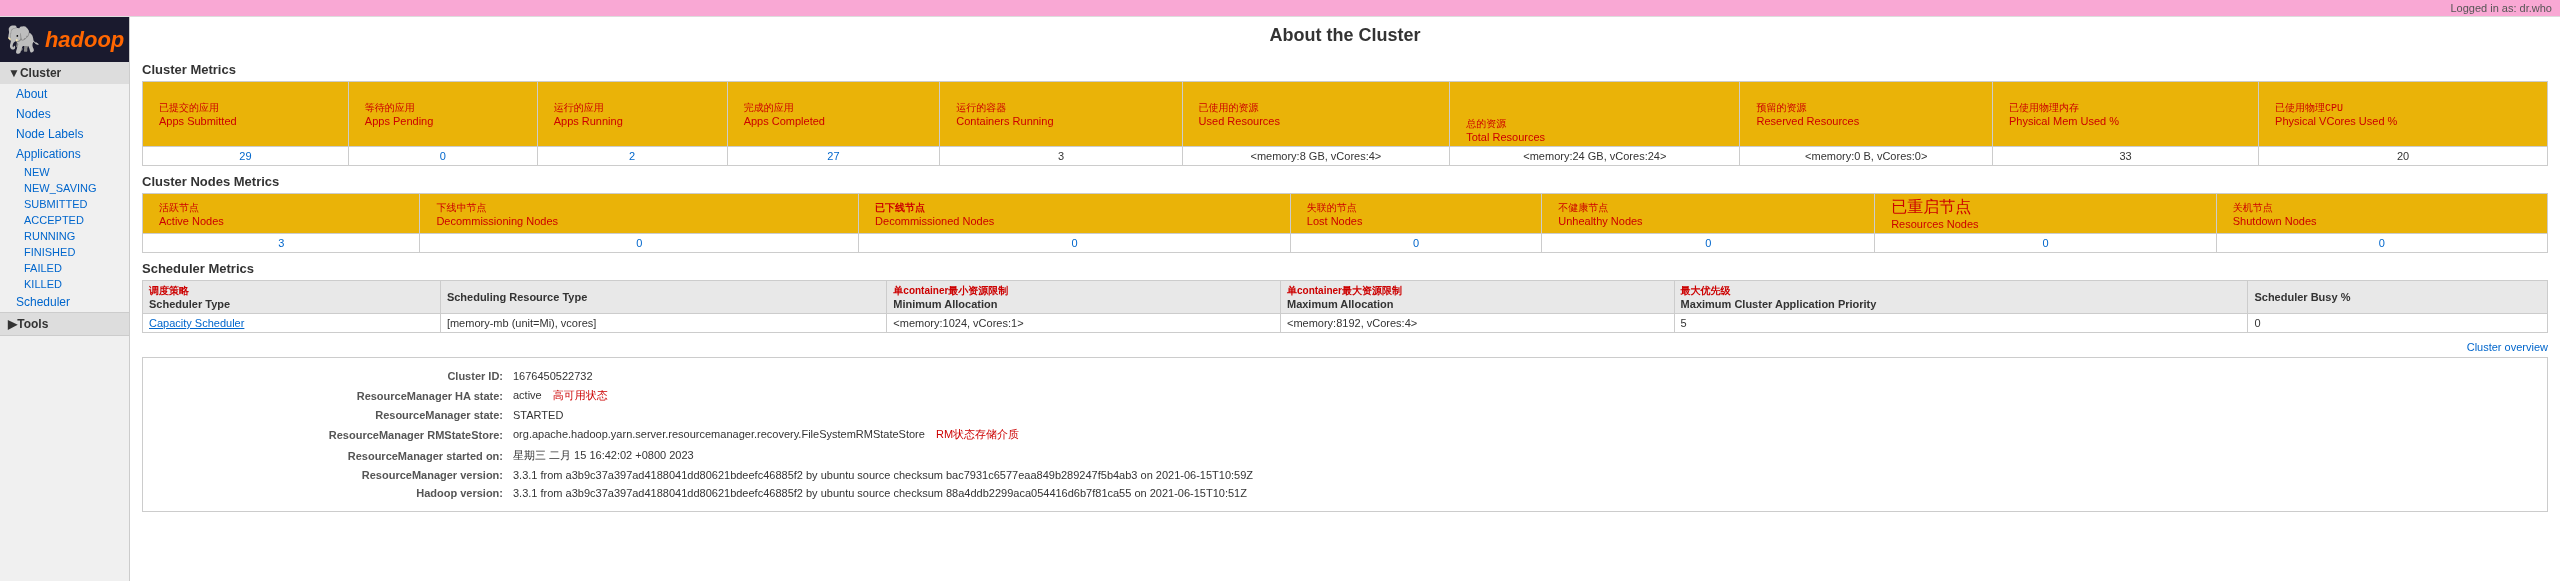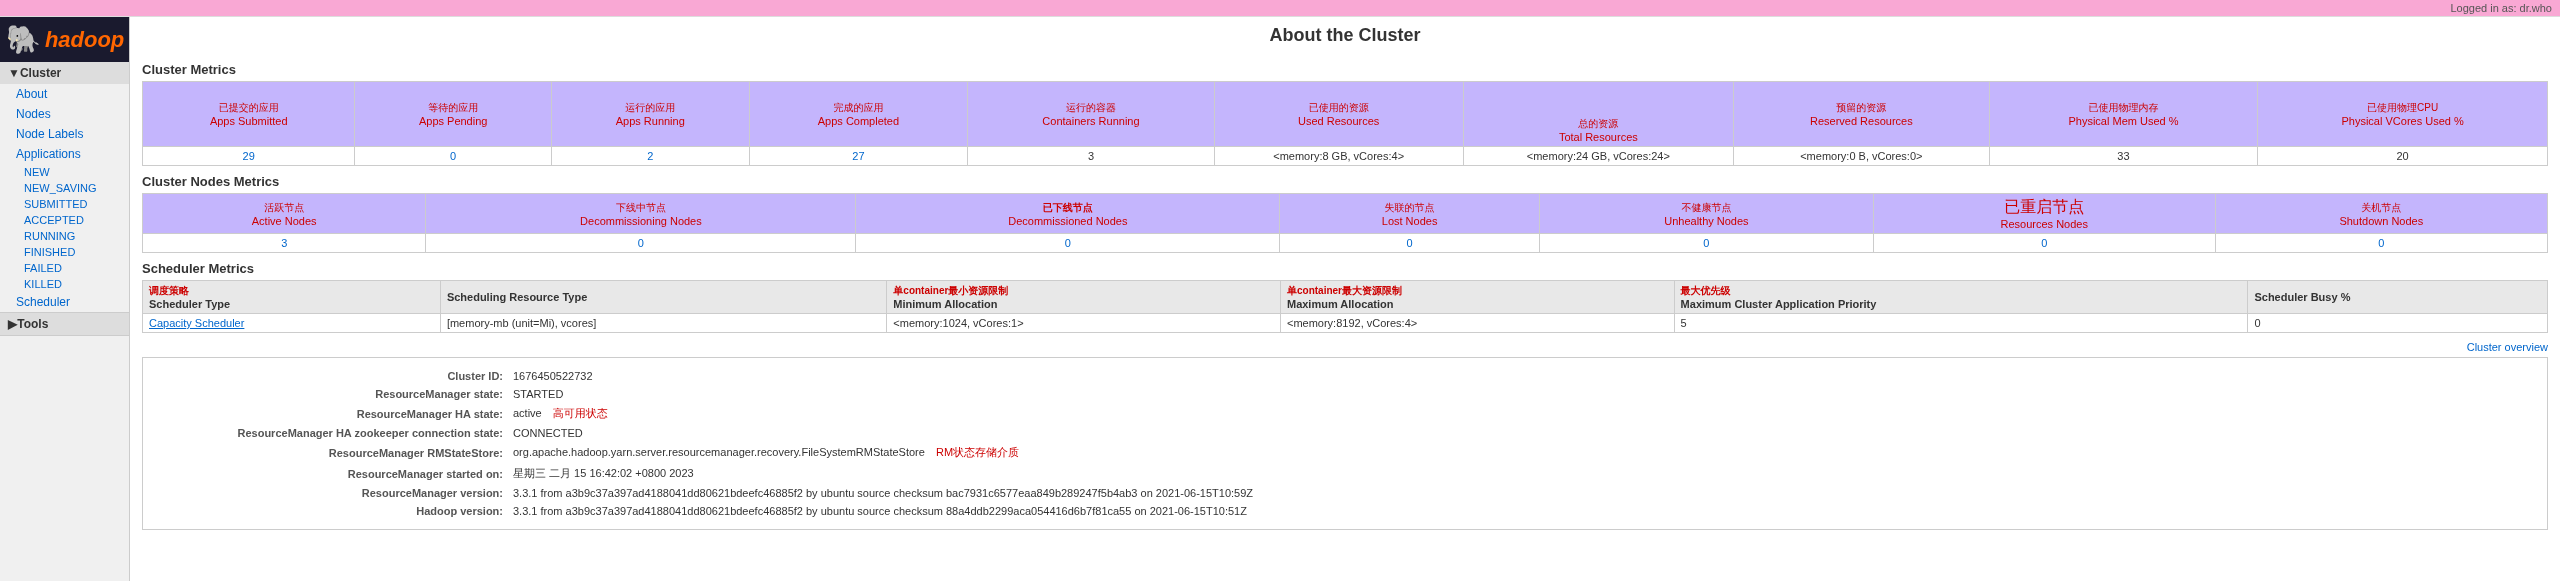--- a/index.html
+++ b/index.html
@@ -19,21 +19,21 @@
     .sidebar-sub-item { padding: 2px 8px 2px 24px; cursor: pointer; color: #0066cc; font-size: 11px; }
 
     
     .content { flex: 1; overflow-y: auto; padding: 8px 12px; }
     .page-title { text-align: center; font-size: 18px; font-weight: bold; color: #333; margin-bottom: 16px; }
 
     
     .section-title { font-weight: bold; font-size: 13px; margin-bottom: 4px; color: #333; }
     
     .metrics-table { width: 100%; border-collapse: collapse; margin-bottom: 8px; font-size: 11px; }
-    .metrics-table th { background: #c4b5fd; border: 1px solid #ccc; padding: 3px 22px; text-align: center; color: #cc0000; font-weight: normal; }
+    .metrics-table th { background: #eab308; border: 1px solid #ccc; padding: 3px 16px; text-align: left; color: #cc0000; font-weight: normal; }
     .metrics-table td { border: 1px solid #ccc; padding: 3px 6px; text-align: center; }
     .metrics-table .link-cell { color: #0066cc; cursor: pointer; }
 
     
     .scheduler-table { width: 100%; border-collapse: collapse; font-size: 11px; margin-bottom: 8px; }
     .scheduler-table th { background: #e8e8e8; border: 1px solid #ccc; padding: 3px 6px; text-align: left; }
     .scheduler-table td { border: 1px solid #ccc; padding: 3px 6px; }
     .scheduler-table .link { color: #0066cc; cursor: pointer; text-decoration: underline; }
 
     
@@ -157,21 +157,21 @@
           </th>
           <th>
             <div style="color:#cc0000; font-size:10px;">预留的资源</div>
             <div>Reserved Resources</div>
           </th>
           <th>
             <div style="color:#cc0000; font-size:10px;">已使用物理内存</div>
             <div>Physical Mem Used %</div>
           </th>
           <th>
-            <div style="color:#cc0000; font-size:10px;">已使用物理CPU</div>
+            <div style="color:#cc0000; font-size:10px;font-family:Liberation Mono, monospace;">已使用物理CPU</div>
             <div>Physical VCores Used %</div>
           </th>
         </tr>
       </thead>
       <tbody>
         <tr>
           <td class="link-cell">29</td>
           <td class="link-cell">0</td>
           <td class="link-cell">2</td>
           <td class="link-cell">27</td>
@@ -277,33 +277,29 @@
     </div>
 
     <div class="cluster-info">
       <table>
         <tbody>
             <tr>
           <td class="label">Cluster ID:</td>
           <td class="value">1676450522732</td>
         </tr>
         <tr>
-          <td class="label">ResourceManager state:</td>
-          <td class="value">STARTED</td>
-        </tr>
-        <tr>
           <td class="label">ResourceManager HA state:</td>
           <td class="value">
             <span>active</span>
             <span style="color:#cc0000; margin-left:8px;">高可用状态</span>
           </td>
         </tr>
         <tr>
-          <td class="label">ResourceManager HA zookeeper connection state:</td>
-          <td class="value">CONNECTED</td>
+          <td class="label">ResourceManager state:</td>
+          <td class="value">STARTED</td>
         </tr>
         <tr>
           <td class="label">ResourceManager RMStateStore:</td>
           <td class="value">
             <span>org.apache.hadoop.yarn.server.resourcemanager.recovery.FileSystemRMStateStore</span>
             <span style="color:#cc0000; margin-left:8px;">RM状态存储介质</span>
           </td>
         </tr>
         <tr>
           <td class="label">ResourceManager started on:</td>

